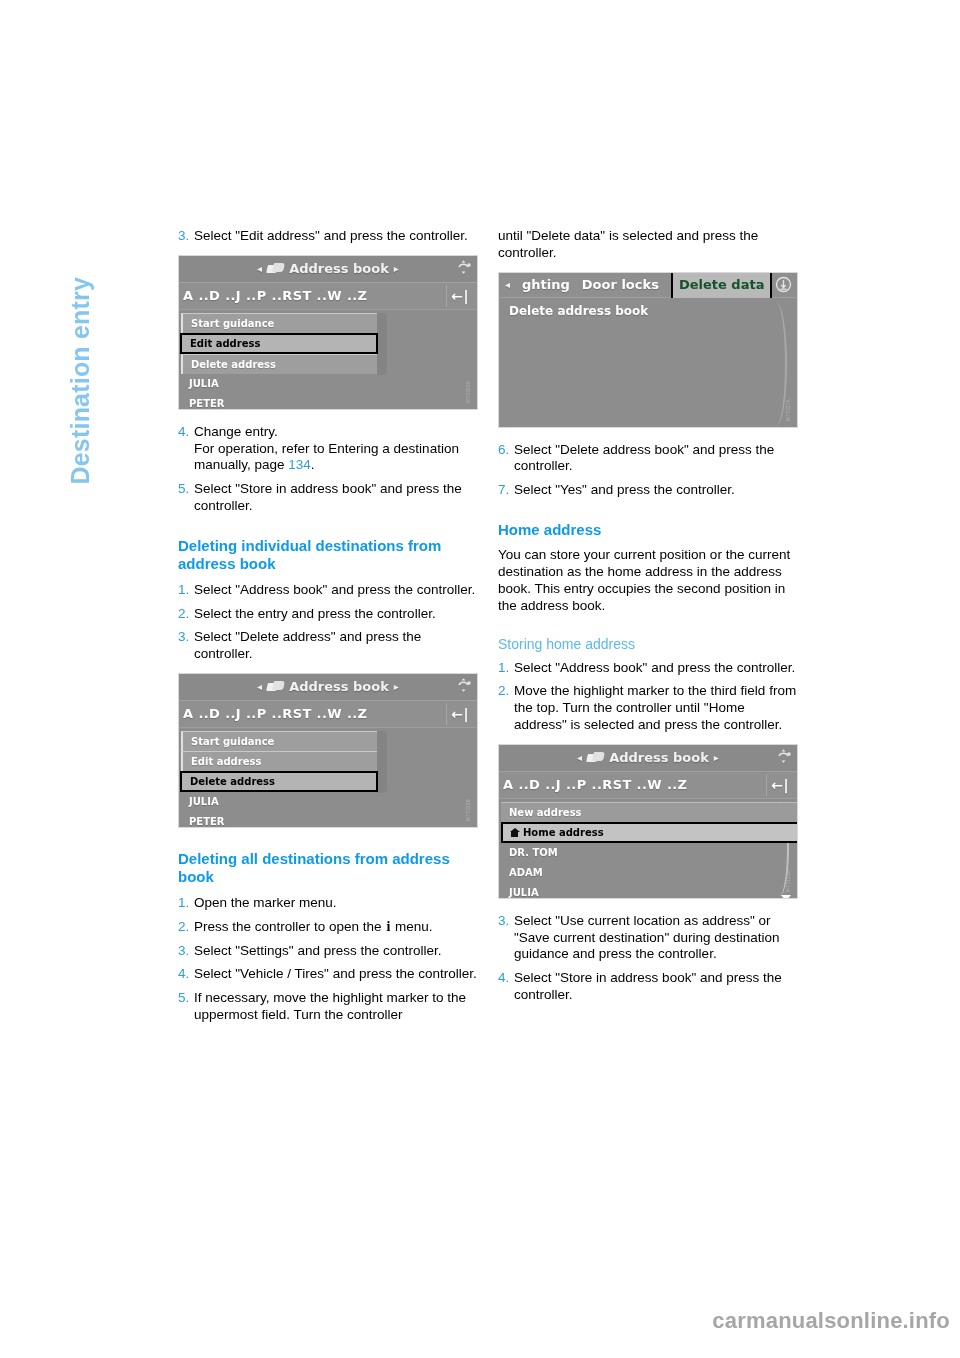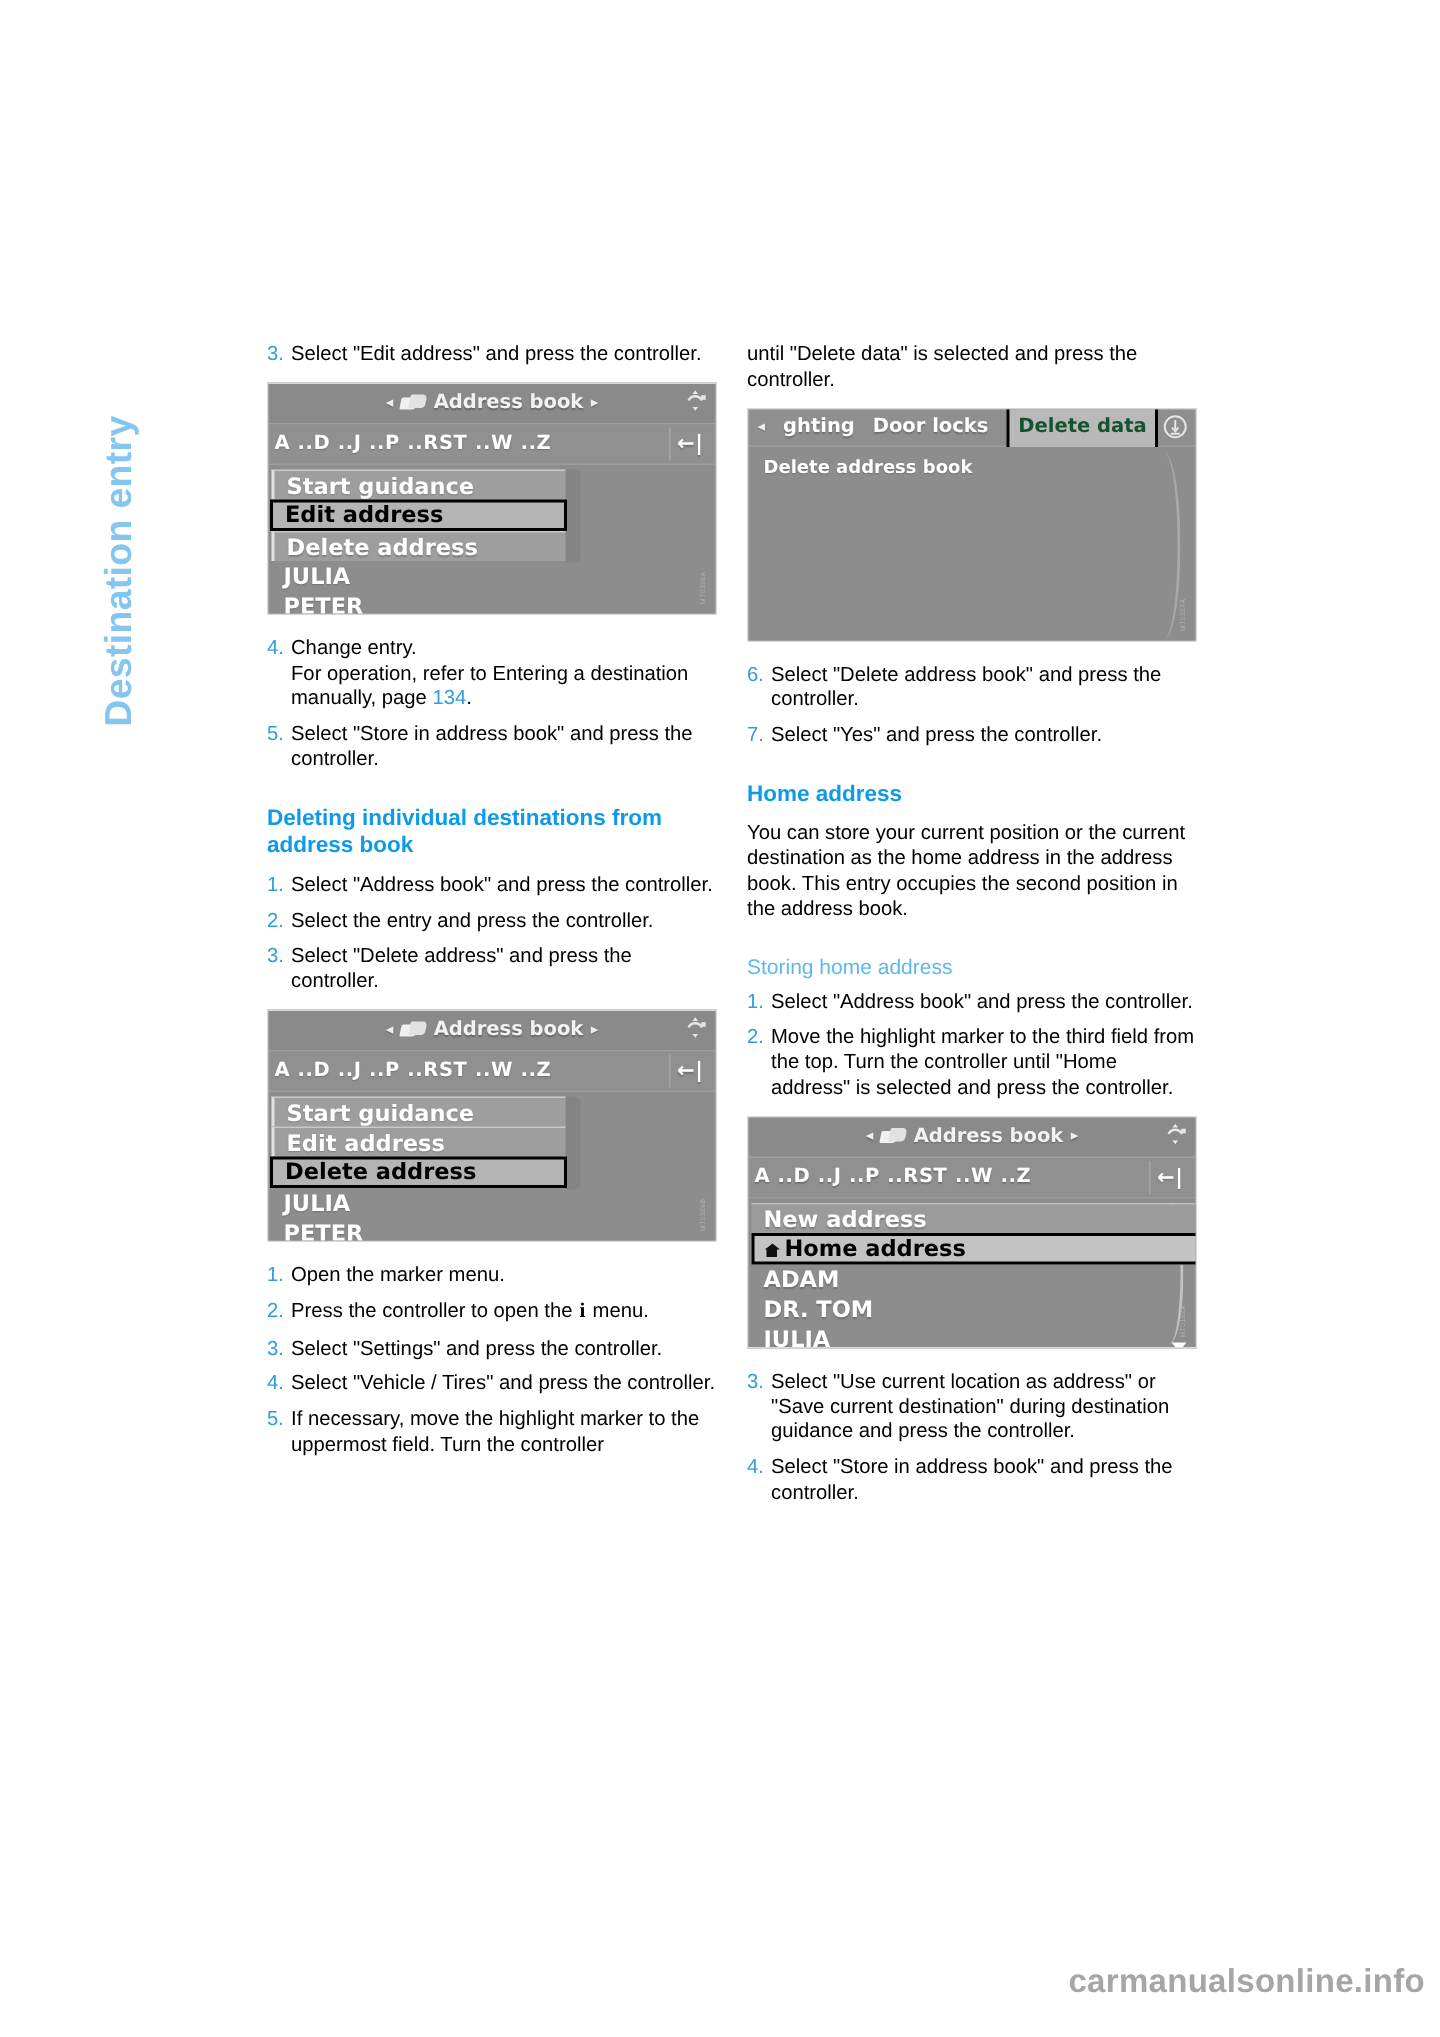--- a/index.html
+++ b/index.html
@@ -192,21 +192,21 @@
     position: relative;
     background: #8d8d8d;
     height: 100px;
     padding-top: 3px;
   }
   .row {
     position: relative;
     height: 20px;
     line-height: 20px;
     color: #ffffff;
-    font-size: 15px;
+    font-size: 10px;
     font-weight: bold;
     padding-left: 10px;
     text-shadow: 0 1px 1px rgba(0,0,0,.2);
     box-sizing: border-box;
   }
   .row.popup {
     background: #9e9e9e;
     width: 196px;
     margin-left: 2px;
     padding-left: 8px;
@@ -478,20 +478,21 @@
         <div class="popup-shadow"></div>
         <div class="row popup">Start guidance</div>
         <div class="row popup">Edit address</div>
         <div class="row popup sel">Delete address</div>
         <div class="row plain">JULIA</div>
         <div class="row plain">PETER</div>
       </div>
       <div class="shot-code">MT0326B</div>
     </div>
 
+    <h2 class="sect">Deleting all destinations from address book</h2>
 
     <div class="step">
       <span class="num">1.</span>
       <span class="body">Open the marker menu.</span>
     </div>
     <div class="step">
       <span class="num">2.</span>
       <span class="body">
         <span>Press the controller to open the </span><span class="info-i">i</span><span> menu.</span>
       </span>
@@ -580,22 +581,22 @@
       <div class="idrive-alpha">
         <span>A ..D ..J ..P ..RST ..W ..Z</span>
         <span class="alpha-sep"></span>
         <span class="back">←|</span>
       </div>
       <div class="idrive-list">
         <span class="scroll-curve"></span>
         <span class="scroll-arrow"></span>
         <div class="row wide">New address</div>
         <div class="row wide sel"><span class="homeicon"></span><span>Home address</span></div>
+        <div class="row plain">DR. TOM</div>
         <div class="row plain">ADAM</div>
-        <div class="row plain">DR. TOM</div>
         <div class="row plain">JULIA</div>
       </div>
       <div class="shot-code">MT0152A</div>
     </div>
 
     <div class="step">
       <span class="num">3.</span>
       <span class="body">Select "Use current location as address" or "Save current destination" during destination guidance and press the controller.</span>
     </div>
     <div class="step">

